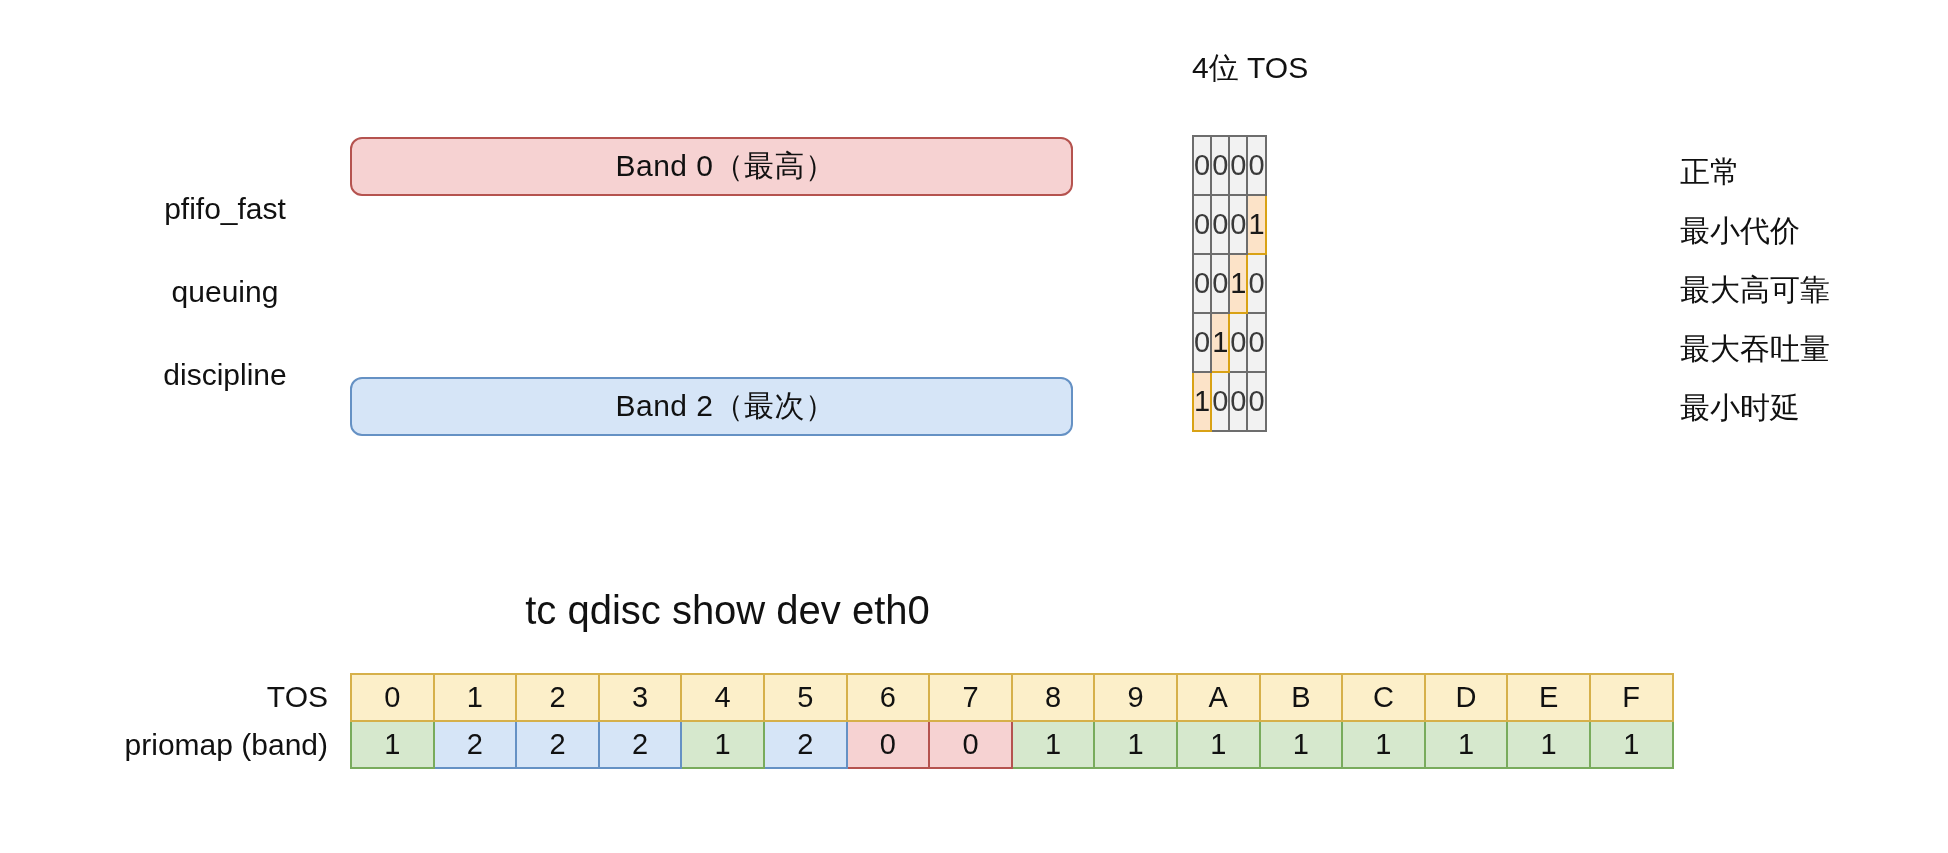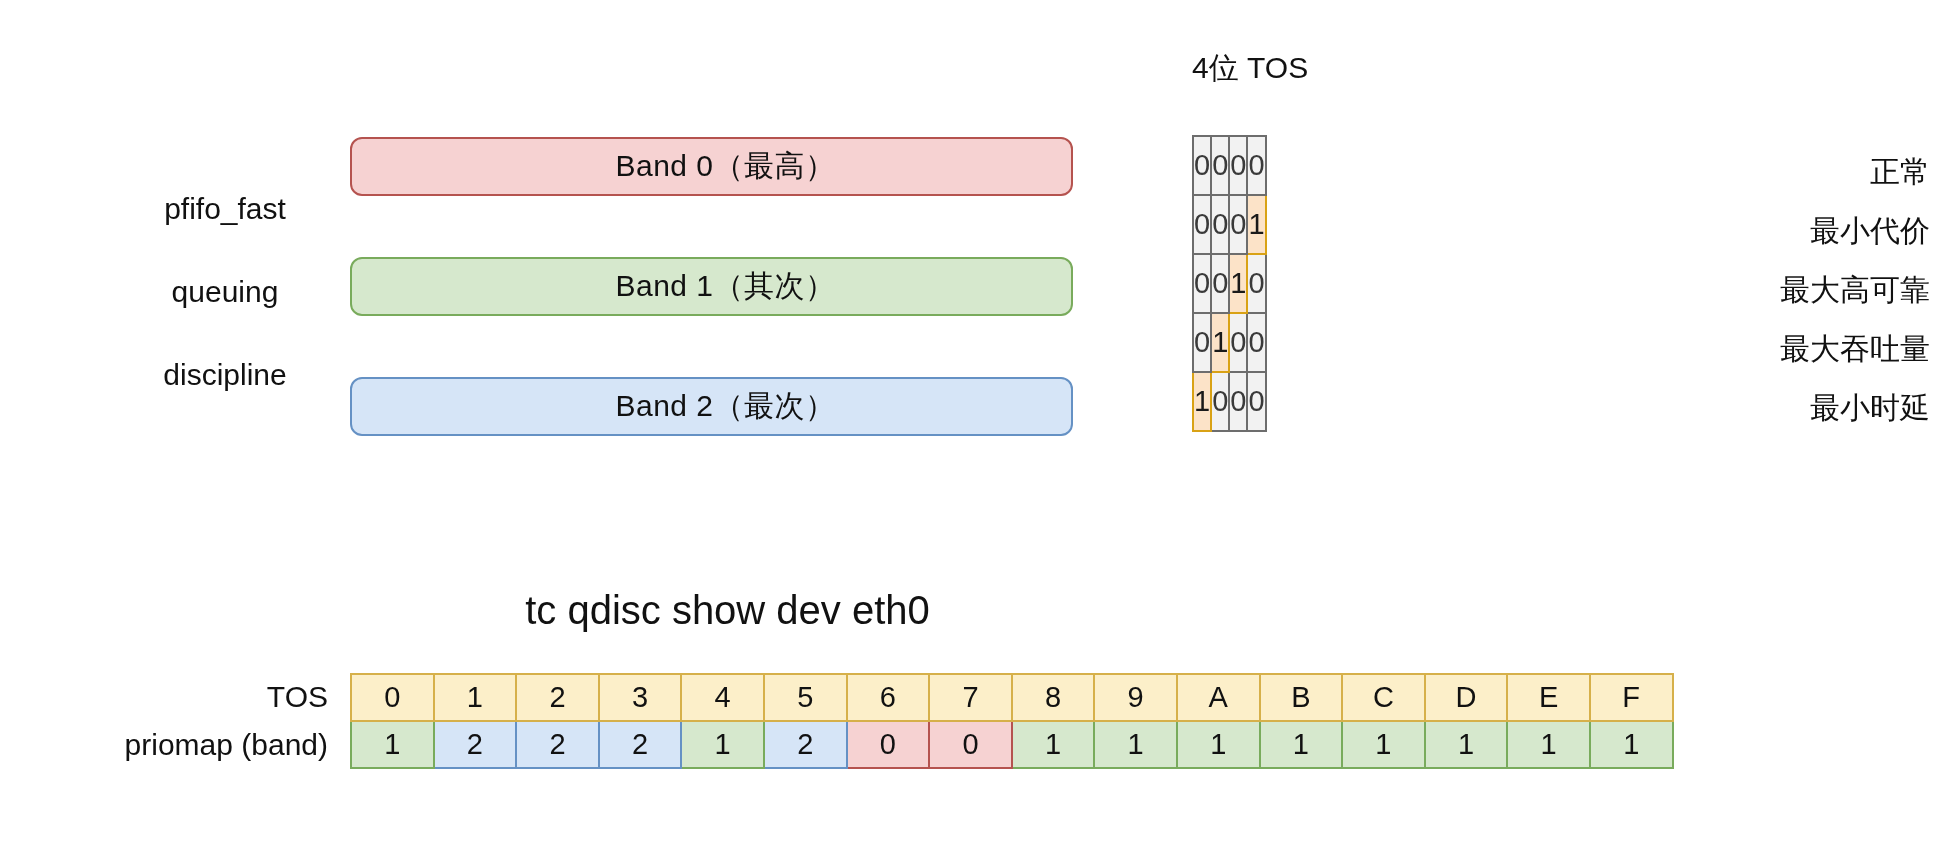--- a/index.html
+++ b/index.html
@@ -88,21 +88,21 @@
   #tos-table td.hl {
     background: #fce3c8;
     border-color: #d9a215;
     color: #1a1a1a;
   }
 
   .tos-meaning {
     position: absolute;
     left: 488px;
     width: 250px;
-    text-align: right;
+    text-align: left;
     font-size: 30px;
     color: #111111;
     white-space: nowrap;
   }
 
   
   #priomap-section { position: absolute; left: 0; top: 560px; width: 1948px; }
 
   #priomap-title {
     position: absolute;
@@ -154,23 +154,20 @@
 <body>
 
 <div id="bands-section">
 
   <div class="side-label" id="side-label-0">pfifo_fast</div>
   <div class="side-label" id="side-label-1">queuing</div>
   <div class="side-label" id="side-label-2">discipline</div>
 
   <div class="band" id="band-0">
     <span>Band 0（最高）</span>
-  </div>
-  <div class="band" id="band-1">
-    <span>Band 1（其次）</span>
   </div>
   <div class="band" id="band-2">
     <span>Band 2（最次）</span>
   </div>
 
 </div>
 
 <div id="tos-section">
 
   <div id="tos-title">4位 TOS</div>

